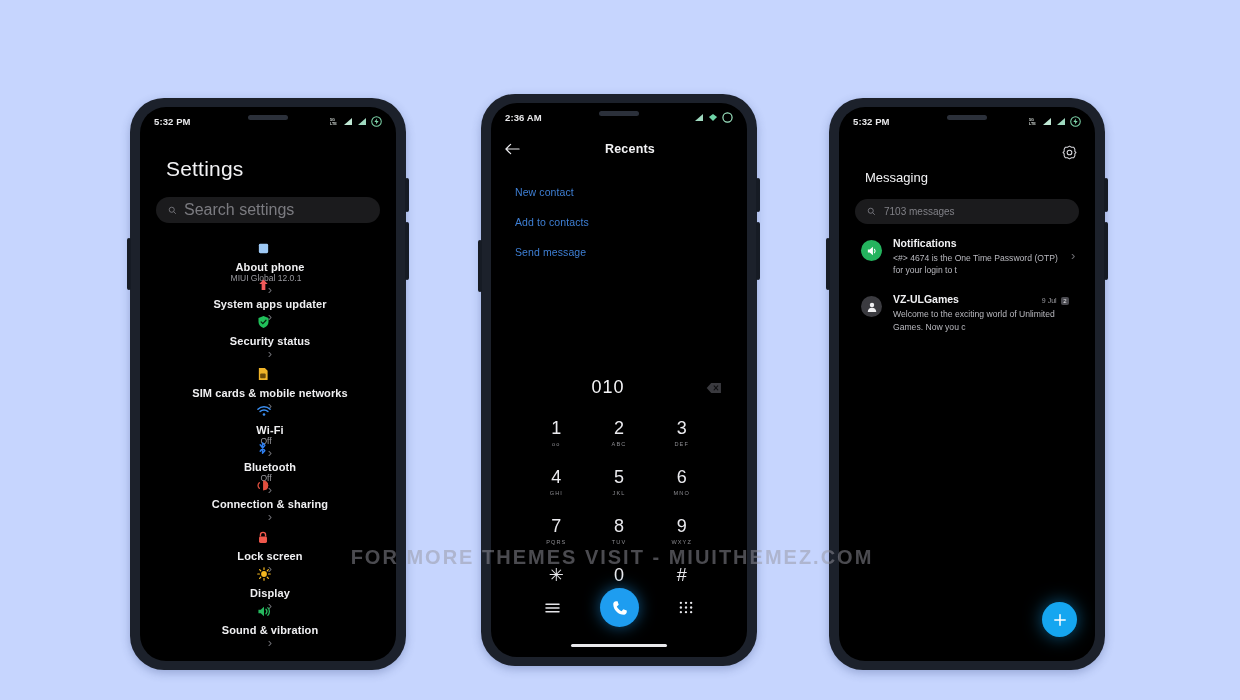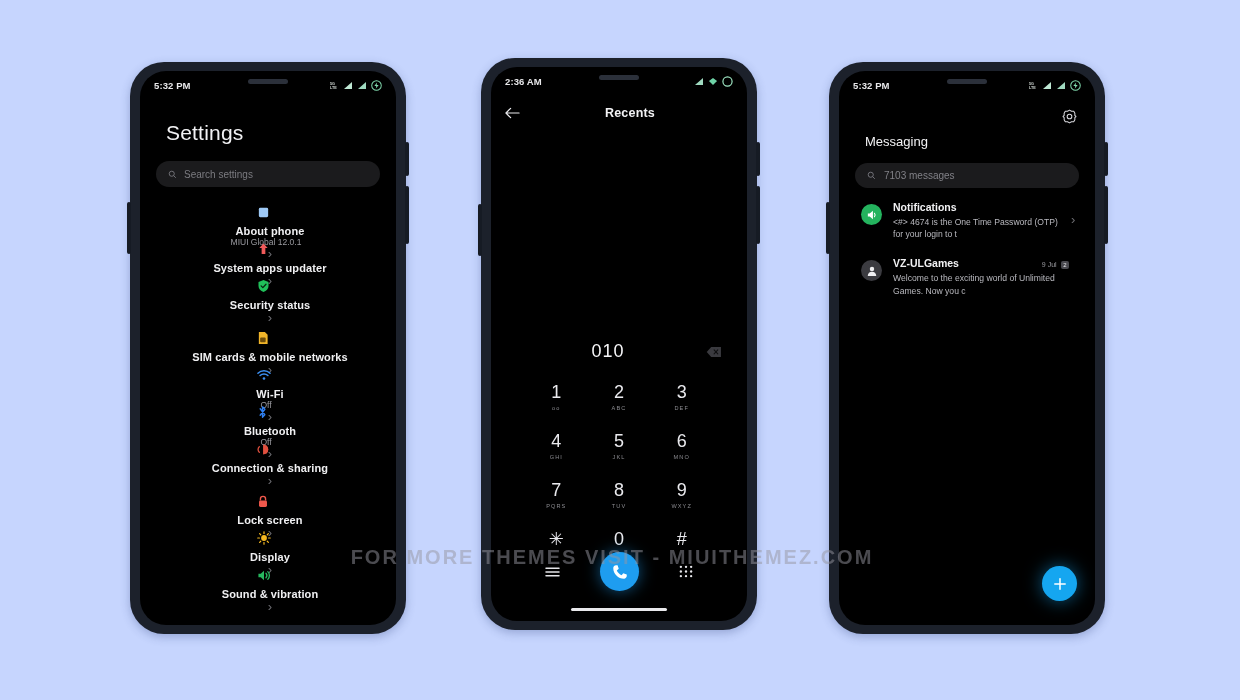--- a/index.html
+++ b/index.html
@@ -14,20 +14,21 @@
 
   
   .phone{
     position:absolute;
     width:276px;height:572px;
     border-radius:34px;
     background:#1c212b;
     box-shadow:0 3px 10px rgba(40,60,120,.30);
     padding:9px 10px;
     box-sizing:border-box;
+    margin-top:36px;
   }
   .phone.p1{left:130px;top:62px;}
   .phone.p2{left:481px;top:58px;}
   .phone.p3{left:829px;top:62px;}
 
   .screen{
     position:relative;
     width:100%;height:100%;
     border-radius:26px;
     background:#000;
@@ -71,21 +72,21 @@
   .s-title{
     color:#f2f2f4;font-size:21px;font-weight:400;
     padding:22px 0 0 26px;letter-spacing:.2px;
   }
   .searchbar{
     margin:16px 16px 0 16px;
     height:26px;border-radius:13px;background:#1b1b1d;
     display:flex;align-items:center;gap:7px;
     padding:0 12px;
   }
-  .searchbar .ph{color:#7b7b80;font-size:10px;}
+  .searchbar .ph{color:#7b7b80;font-size:16px;}
   .sec{margin-top:12px;}
   .sec+.sec{margin-top:15px;}
   .row{
     display:flex;align-items:center;
     height:37px;padding:0 14px 0 18px;flex-direction:column;
   }
   .row .ico{width:26px;flex:0 0 26px;display:flex;align-items:center;}
   .row .lbl{color:#f0f0f2;font-size:11px;font-weight:bold;flex:1;letter-spacing:.1px;}
   .row .val{color:#9a9aa0;font-size:8.5px;margin-right:8px;}
 
@@ -390,20 +391,25 @@
 
       <div class="d-appbar">
         <span class="d-back">
           <svg class="ic" width="15" height="12" viewBox="0 0 16 12">
               <path d="M6 1 L1 6 L6 11 M1 6 L15 6" fill="none" stroke="#e9e9ec" stroke-width="1.3" stroke-linecap="round" stroke-linejoin="round"></path>
             </svg>
         </span>
         <span class="d-title">Recents</span>
       </div>
 
+      <div class="d-actions">
+        <div class="d-action">New contact</div>
+        <div class="d-action">Add to contacts</div>
+        <div class="d-action">Send message</div>
+      </div>
 
       <div class="d-numwrap">
         <span class="d-number">010</span>
         <span class="d-del">
           <svg class="ic" width="16" height="12" viewBox="0 0 17 13">
               <path d="M5.5 1 H16 V12 H5.5 L0.6 6.5 Z" fill="#3a3a3f"></path>
               <path d="M8.6 4.2 L12.6 8.6 M12.6 4.2 L8.6 8.6" stroke="#101012" stroke-width="1.2" stroke-linecap="round"></path>
             </svg>
         </span>
       </div>

